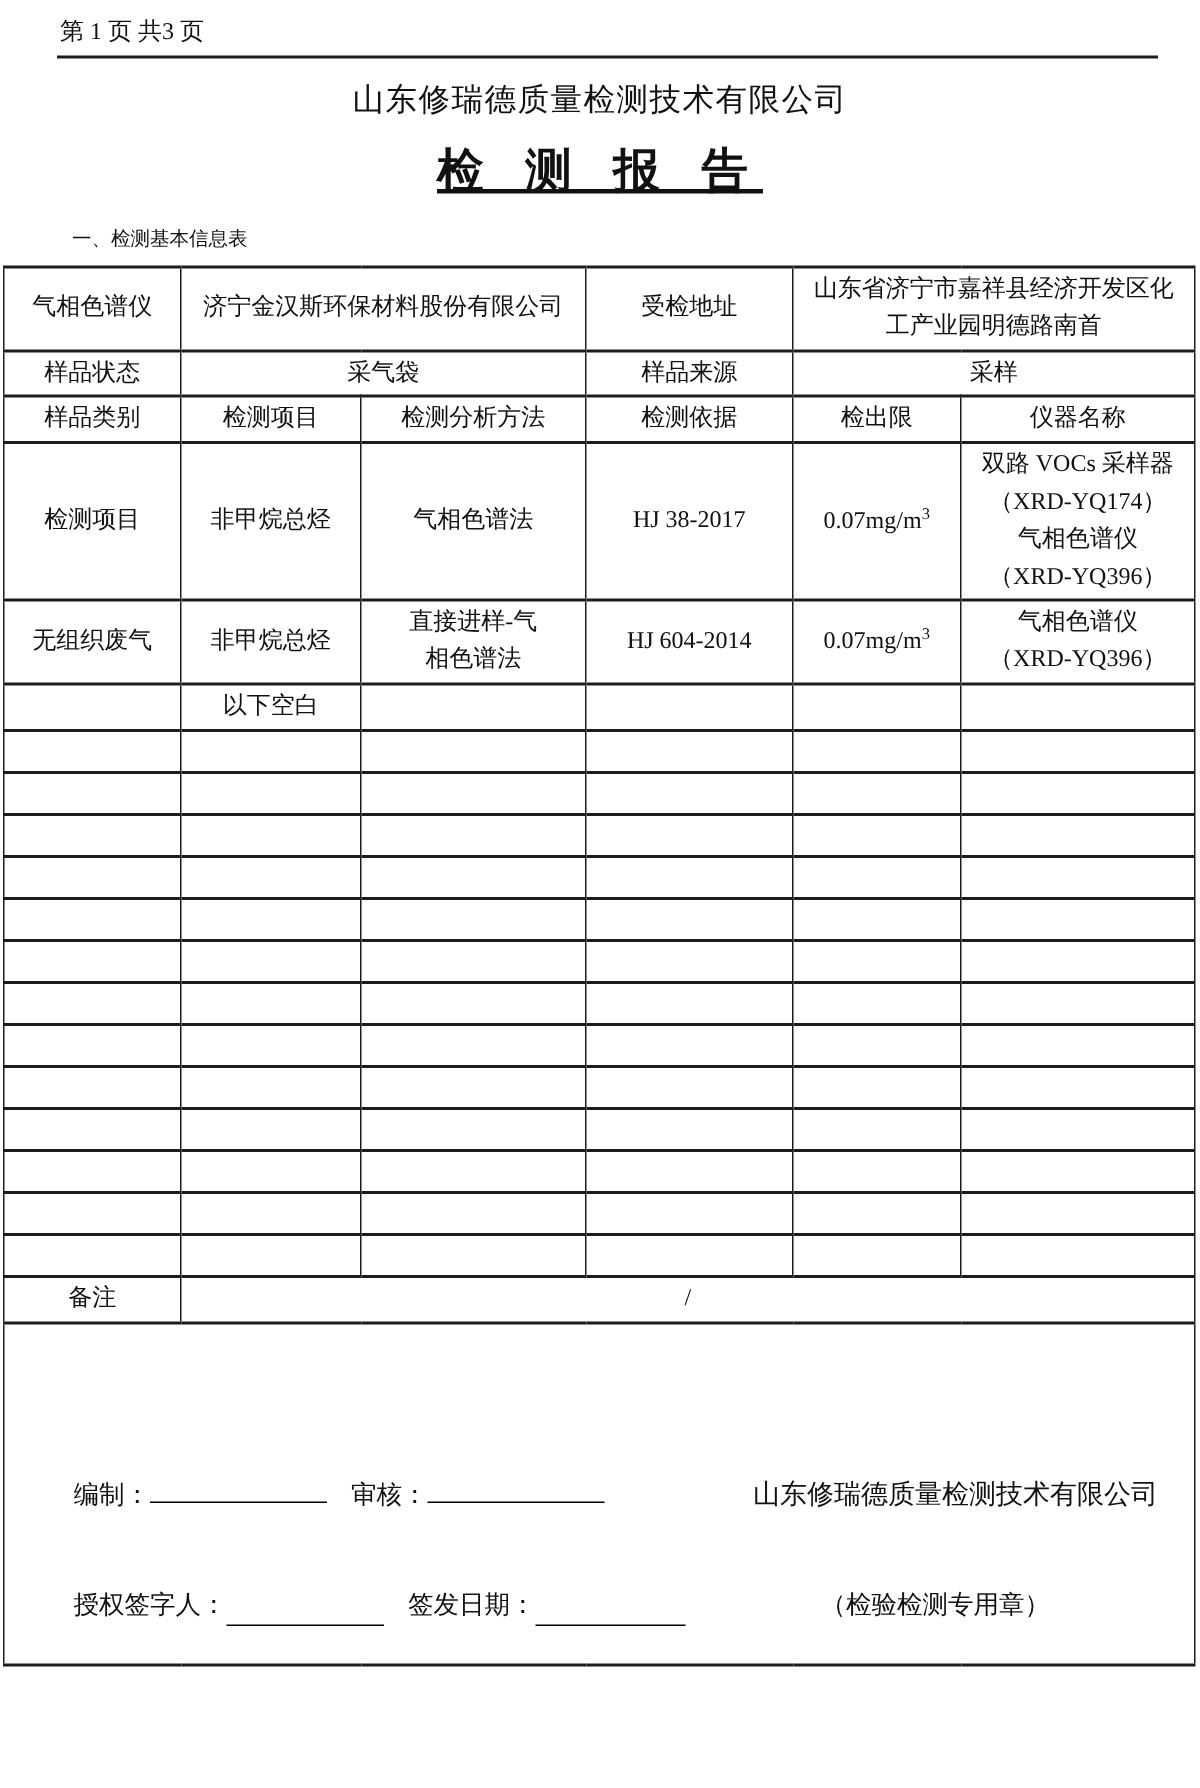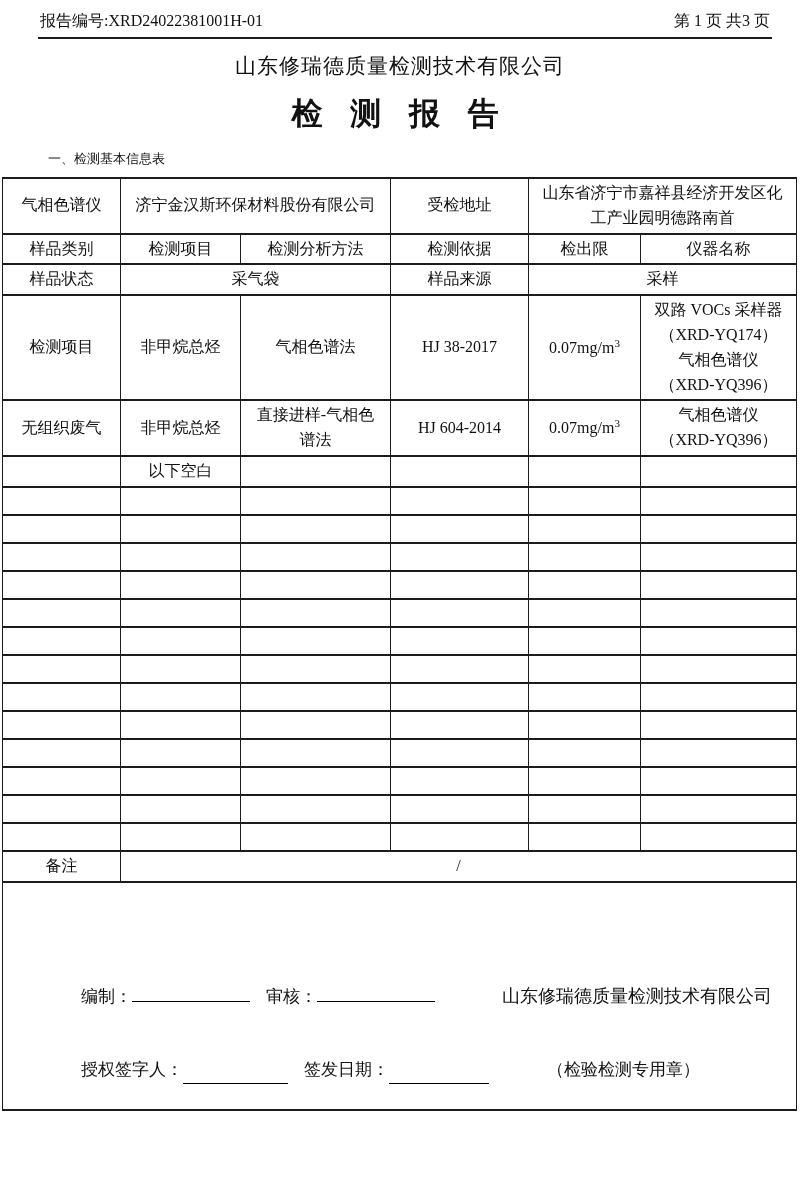--- a/index.html
+++ b/index.html
@@ -20,21 +20,21 @@
     font-size: 16px;
   }
 
   
   .company-title {
     text-align: center; font-size: 21px; font-weight: normal;
     letter-spacing: 1px; margin: 13px 0 0 0;
   }
   .report-title {
     text-align: center; font-size: 31px; font-weight: bold;
-    letter-spacing: 10px; margin: 13px 0 0 0;
+    letter-spacing: 10px; margin: 13px 0 0 0; text-decoration: underline;
   }
   .section-title { font-size: 13px; margin: 15px 0 9px 48px; }
 
   
   table.info {
     border-collapse: collapse; table-layout: fixed;
     width: 794px; margin-left: 2px;
   }
   table.info td, table.info th {
     border: 1px solid #1c1c1c;
@@ -54,33 +54,32 @@
   tr.r-foot   { height: 228px; }
 
   td.cell-company-val { padding: 2px 20px; }
   td.cell-address-val { padding: 2px 12px; }
   td.pre-lines { white-space: pre-line; margin-left: 31px; }
   sup { font-size: 11px; }
 
   
   td.foot-cell { text-align: left; vertical-align: top; padding: 0; }
   .sig { padding: 76px 14px 0 36px; }
-  .sig-row { display: flex; align-items: baseline; font-size: 17px; margin-left: 32px; }
+  .sig-row { display: flex; align-items: baseline; font-size: 17px; }
   .sig-row2 { margin-top: 46px; align-items: flex-end; }
   .blank { display: inline-block; border-bottom: 1px solid #000; height: 15px; }
   .w118 { width: 118px; } .w105 { width: 105px; } .w100 { width: 100px; }
   .gap { margin-left: 16px; }
   .sig-company { margin-left: auto; font-size: 18px; }
   .sig-seal { margin-left: auto; margin-right: 72px; font-size: 17px; }
 </style>
 </head>
 <body>
 
 <div class="page-head">
-  <span>报告编号:XRD24022381001H-01</span>
   <span>第 1 页 共3 页</span>
 </div>
 
 <div class="company-title">山东修瑞德质量检测技术有限公司</div>
 <div class="report-title">检 测 报 告</div>
 <div class="section-title">一、检测基本信息表</div>
 
 <table class="info">
   <colgroup>
     <col style="width:118px">
@@ -91,48 +90,48 @@
       <col style="width:156px">
   </colgroup>
   <tbody>
     <tr class="r-unit">
       <td>气相色谱仪</td>
       <td colspan="2" class="cell-company-val">济宁金汉斯环保材料股份有限公司</td>
       <td>受检地址</td>
       <td colspan="2" class="cell-address-val">山东省济宁市嘉祥县经济开发区化工产业园明德路南首</td>
     </tr>
     <tr class="r-std">
+      <td>样品状态</td>
+      <td colspan="2">采气袋</td>
+      <td>样品来源</td>
+      <td colspan="2">采样</td>
+    </tr>
+    <tr class="r-std">
       <th>样品类别</th>
       <th>检测项目</th>
       <th>检测分析方法</th>
       <th>检测依据</th>
       <th>检出限</th>
       <th>仪器名称</th>
-    </tr>
-    <tr class="r-std">
-      <td>样品状态</td>
-      <td colspan="2">采气袋</td>
-      <td>样品来源</td>
-      <td colspan="2">采样</td>
     </tr>
     <tr class="r-data1">
       <td>检测项目</td>
       <td>非甲烷总烃</td>
       <td>气相色谱法</td>
       <td>HJ 38-2017</td>
       <td><span>0.07mg/m</span><sup>3</sup></td>
       <td class="pre-lines">双路 VOCs 采样器
 （XRD-YQ174）
 气相色谱仪
 （XRD-YQ396）</td>
     </tr>
     <tr class="r-data2">
       <td>无组织废气</td>
       <td>非甲烷总烃</td>
-      <td style="padding:2px 8px">直接进样-气相色谱法</td>
+      <td style="padding:2px 24px">直接进样-气相色谱法</td>
       <td>HJ 604-2014</td>
       <td><span>0.07mg/m</span><sup>3</sup></td>
       <td class="pre-lines">气相色谱仪
 （XRD-YQ396）</td>
     </tr>
     <tr class="r-blank">
       <td></td>
       <td>以下空白</td>
       <td></td>
       <td></td>

